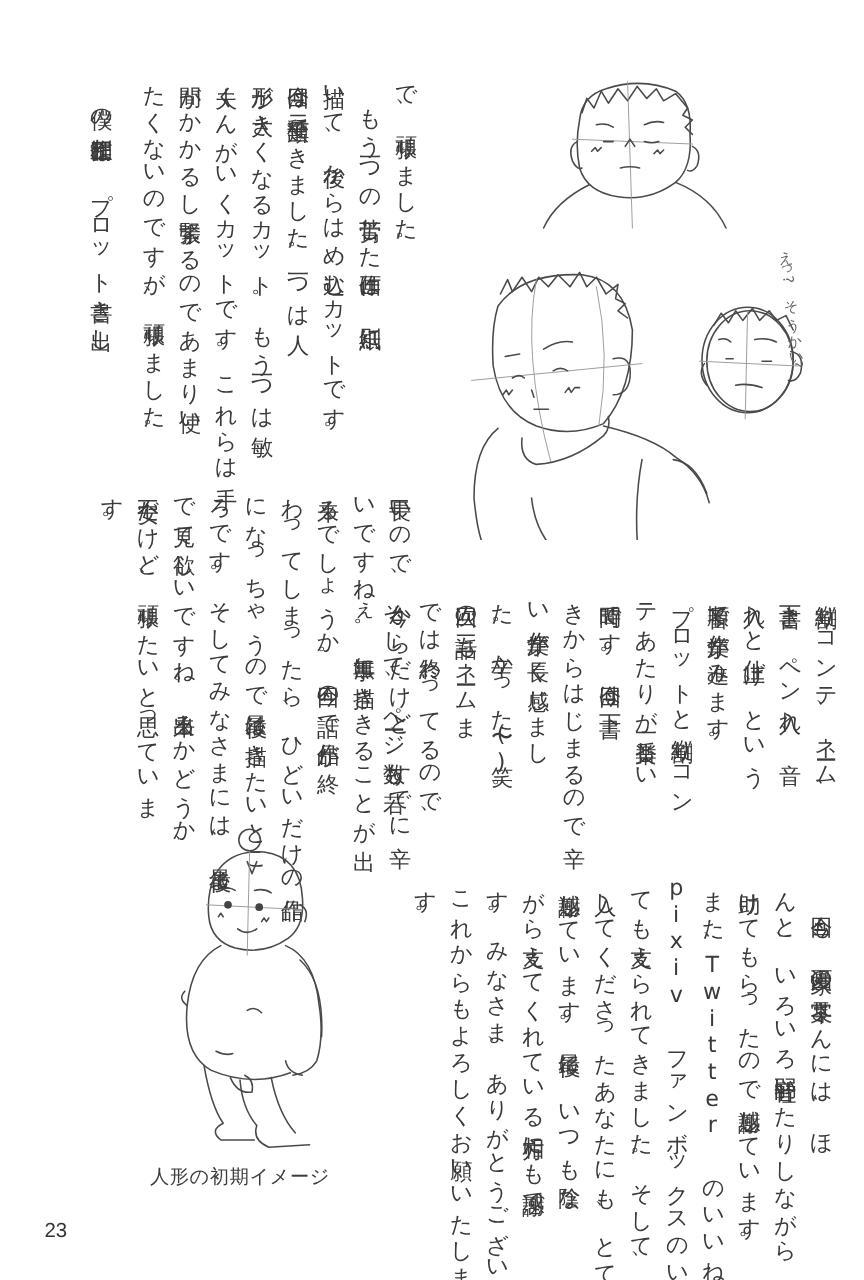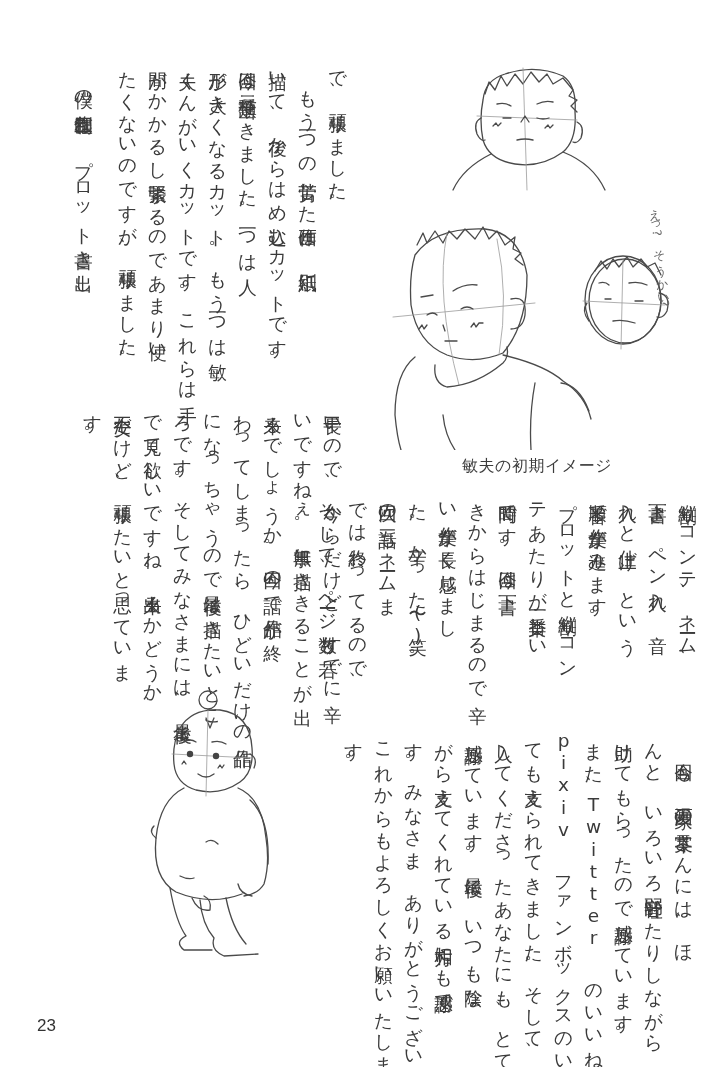--- a/index.html
+++ b/index.html
@@ -135,21 +135,20 @@
       <line class="guide" x1="198" y1="86" x2="280" y2="90"></line>
       <path d="M214 68 Q220 66 224 70"></path> 
         <path d="M244 68 Q254 66 262 70"></path>
       <path d="M220 84 L226 84"></path> 
         <path d="M250 86 L258 86"></path>
       <path d="M228 106 Q238 104 250 108"></path>
     </svg>
   </div>
   <div class="sketch-note" style="left: 650px; top: 200px;">えっ? そうかい?</div>
 
-  <div class="caption" style="left: 462px; top: 456px;">敏夫の初期イメージ</div>
 
   <div class="sketch" style="left: 140px; top: 688px;">
     <svg width="150" height="270" viewBox="0 0 150 270">
       <circle cx="68" cy="12" r="9"></circle>
       <path d="M40 40 Q52 20 80 22 Q110 26 112 60 Q114 84 100 94 Q80 108 56 102 Q36 96 34 76 Q32 56 40 40 Z"></path>
       <path d="M66 30 L70 40 L74 30"></path>
       <path d="M110 66 Q118 70 114 80"></path>
       <line class="guide" x1="68" y1="22" x2="66" y2="108"></line>
       <line class="guide" x1="32" y1="66" x2="112" y2="70"></line>
       <path d="M44 54 Q50 50 56 54"></path> 
@@ -168,15 +167,16 @@
       <path d="M40 188 Q48 192 54 190"></path>
       <path d="M98 196 Q100 206 112 208"></path>
 
       <path d="M30 200 Q36 234 46 248 Q34 254 44 262 L72 262"></path>
       <path d="M60 212 Q62 236 74 250 Q70 262 84 268 L118 266"></path>
       <path d="M86 210 Q92 240 106 256"></path>
       <path d="M52 210 Q58 224 70 222 Q72 212 64 208"></path>
     </svg>
   </div>
 
+  <div class="caption" style="left: 125px; top: 971px;">人形の初期イメージ</div>
 
   <div class="page-number">23</div>
 </div>
 
 </body></html>

